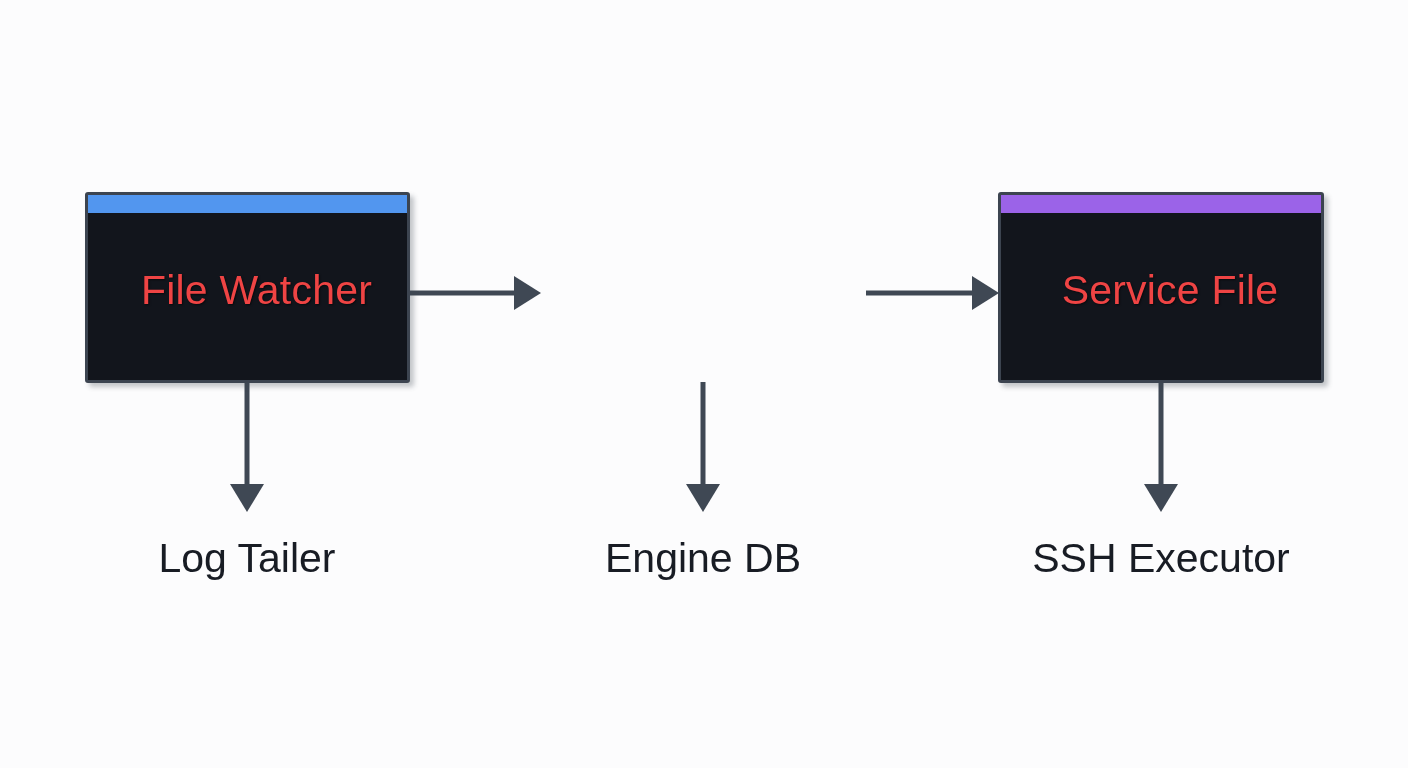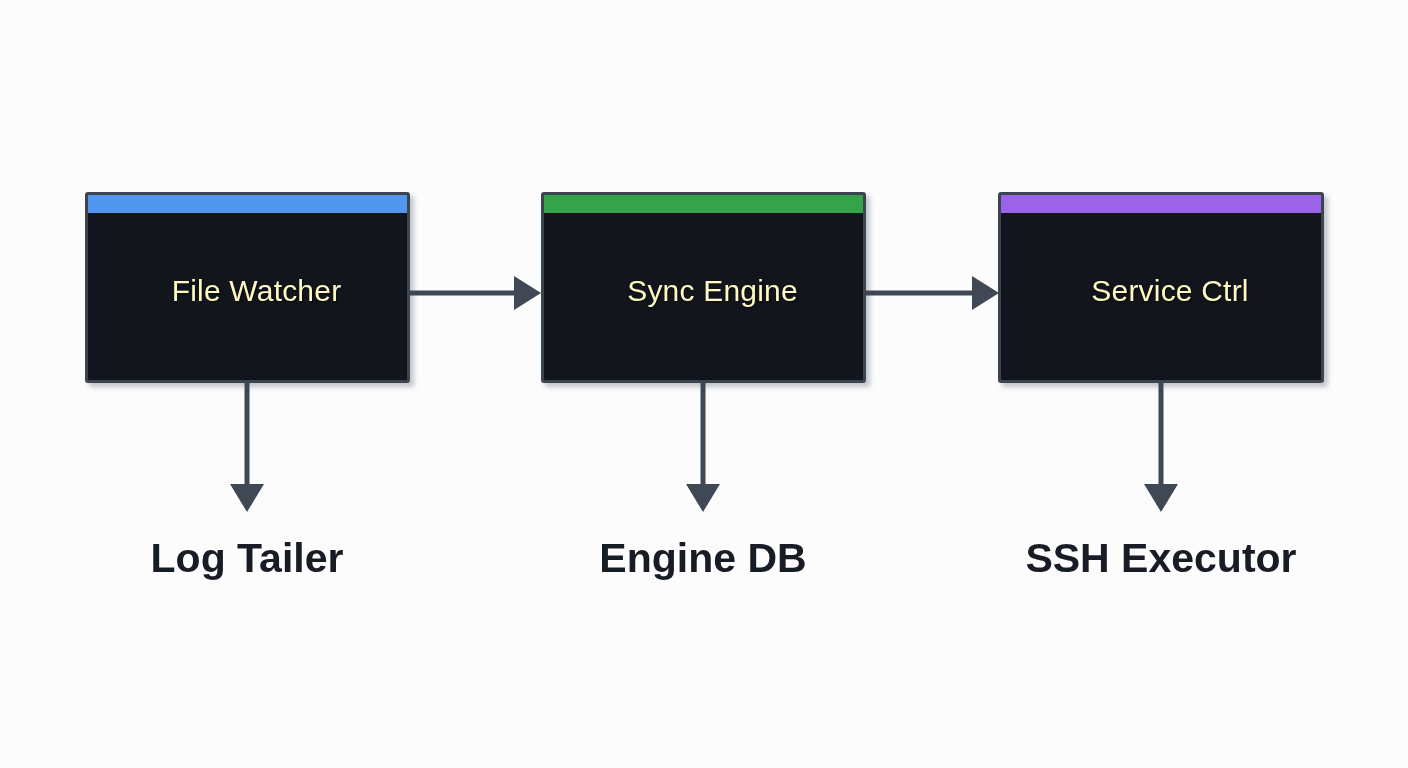--- a/index.html
+++ b/index.html
@@ -33,22 +33,22 @@
   }
   .node-accent {
     position: absolute;
     top: 0;
     left: 0;
     right: 0;
     height: 18px;
   }
   .node-label {
     position: relative;
-    color: #fef9c3;
-    font-size: 30px;
+    color: #ef4444;
+    font-size: 41px;
     font-weight: 400;
     letter-spacing: 0.2px;
     line-height: 1;
     text-shadow: 1px 1px 2px rgba(0,0,0,0.55);
     white-space: nowrap;
     margin-top: 6px;
     margin-left: 18px;
   }
 
   
@@ -66,21 +66,21 @@
   }
   .conn-head {
     fill: #3f4854;
   }
 
   
   .leaf-label {
     position: absolute;
     color: #181c24;
     font-size: 41px;
-    font-weight: 700;
+    font-weight: 400;
     line-height: 1;
     white-space: nowrap;
     text-align: center;
     transform: translateX(-50%);
   }
 </style>
 </head>
 <body>
 
 <div id="canvas">
@@ -118,28 +118,24 @@
       <line class="conn-line" x1="30" y1="0" x2="30" y2="106"></line>
       <polygon class="conn-head" points="13,102 47,102 30,130"></polygon>
     </svg>
   </div>
 
   <div class="node" style="left:85px; top:192px; width:325px; height:191px;">
     <div class="node-accent" style="background:#5296ef;"></div>
     <div class="node-label">File Watcher</div>
   </div>
 
-  <div class="node" style="left:541px; top:192px; width:325px; height:191px;">
-    <div class="node-accent" style="background:#34a34a;"></div>
-    <div class="node-label">Sync Engine</div>
-  </div>
 
   <div class="node" style="left:998px; top:192px; width:326px; height:191px;">
     <div class="node-accent" style="background:#9b63e8;"></div>
-    <div class="node-label">Service Ctrl</div>
+    <div class="node-label">Service File</div>
   </div>
 
   <div class="leaf-label" style="left:247px; top:538px;">Log Tailer</div>
 
   <div class="leaf-label" style="left:703px; top:538px;">Engine DB</div>
 
   <div class="leaf-label" style="left:1161px; top:538px;text-align:center;">SSH Executor</div>
 
 </div>
 

